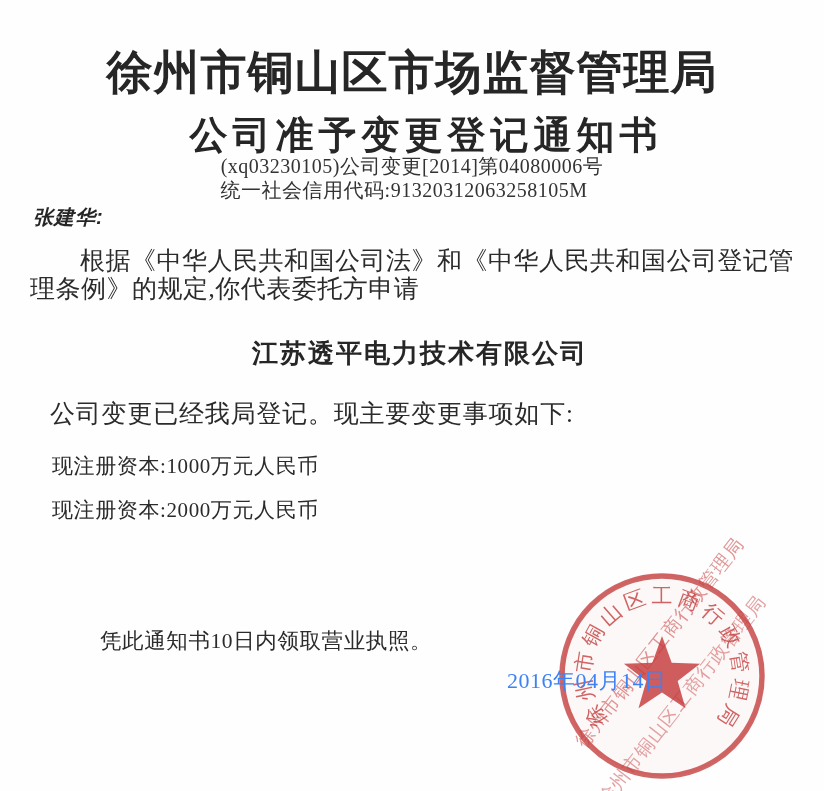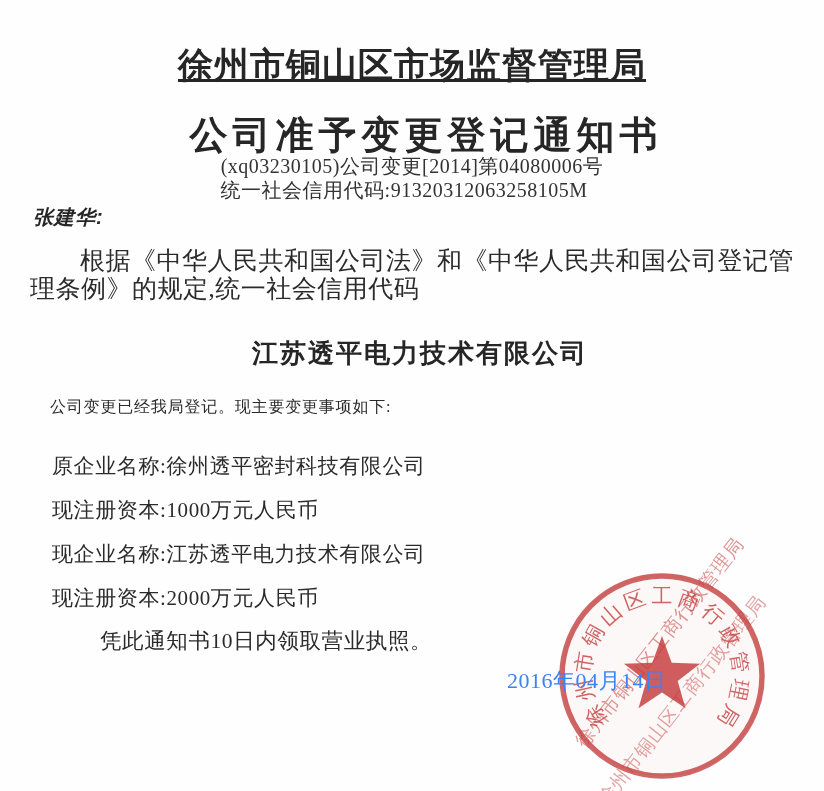--- a/index.html
+++ b/index.html
@@ -18,24 +18,23 @@
     font-family: "Liberation Serif", "DejaVu Serif", serif;
   }
   .agency {
     position: absolute;
     top: 42px;
     left: 0;
     width: 100%;
     text-align: center;
     font-family: "Liberation Sans", "DejaVu Sans", sans-serif;
     font-weight: 700;
-    font-size: 35px;
+    font-size: 46px;
     letter-spacing: 1px;
     color: #262626;
-    text-decoration: underline;
   }
   .notice-title {
     position: absolute;
     top: 110px;
     left: 0;
     width: 100%;
     text-align: center;
     transform: translateX(14px);
     font-family: "Liberation Sans", "DejaVu Sans", sans-serif;
     font-weight: 700;
@@ -98,21 +97,21 @@
     font-family: "Liberation Sans", "DejaVu Sans", sans-serif;
     font-weight: 700;
     font-size: 26px;
     letter-spacing: 2px;
     color: #262626;
   }
   .registration-statement {
     position: absolute;
     top: 397px;
     left: 50px;
-    font-size: 16px;
+    font-size: 25px;
     letter-spacing: 0.8px;
     color: #2b2b2b;
   }
   .change-items {
     position: absolute;
     top: 453px;
     left: 52px;
   }
   .change-item {
     font-size: 21px;
@@ -172,30 +171,28 @@
   <div class="agency">徐州市铜山区市场监督管理局</div>
 
   <div class="notice-title">公司准予变更登记通知书</div>
 
   <div class="doc-number">(xq03230105)公司变更[2014]第04080006号</div>
 
   <div class="credit-code">统一社会信用代码:91320312063258105M</div>
 
   <div class="addressee">张建华:</div>
 
-  <p class="body-paragraph">根据《中华人民共和国公司法》和《中华人民共和国公司登记管理条例》的规定,统一社会信用代码</p>
+  <p class="body-paragraph">根据《中华人民共和国公司法》和《中华人民共和国公司登记管理条例》的规定,你代表委托方申请</p>
 
   <div class="company-name">江苏透平电力技术有限公司</div>
 
   <div class="registration-statement">公司变更已经我局登记。现主要变更事项如下:</div>
 
   <div class="change-items">
-    <div class="change-item">原企业名称:徐州透平密封科技有限公司</div>
     <div class="change-item">现注册资本:1000万元人民币</div>
-    <div class="change-item">现企业名称:江苏透平电力技术有限公司</div>
     <div class="change-item">现注册资本:2000万元人民币</div>
   </div>
 
   <div class="closing-line">凭此通知书10日内领取营业执照。</div>
 
   <div class="seal">
     <svg width="228" height="228" viewBox="0 0 228 228">
       <circle cx="112" cy="112" r="100" fill="rgba(220,90,90,0.04)" stroke="rgba(193,60,60,0.78)" stroke-width="5.5"></circle>
       <circle cx="113" cy="111" r="100" fill="none" stroke="rgba(210,90,90,0.35)" stroke-width="2"></circle>
       <polygon points="112,72 102.3,98.7 73.96,99.64 96.31,117.1 88.49,144.36 112,128.5 135.51,144.36 127.69,117.1 150.04,99.64 121.7,98.65" fill="rgba(196,58,58,0.82)"></polygon>

